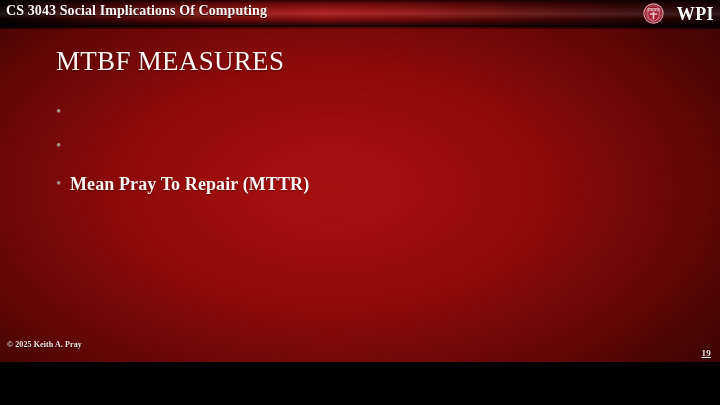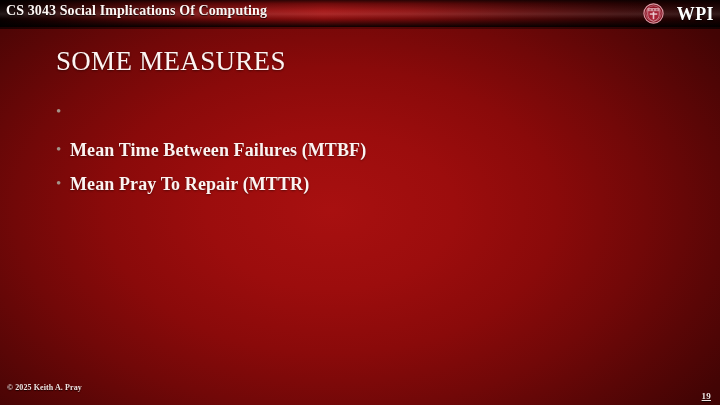--- a/index.html
+++ b/index.html
@@ -4,21 +4,21 @@
 <title>Slide</title>
 <style>
   html, body {
     margin: 0;
     padding: 0;
     background: #000;
   }
   #slide {
     position: relative;
     width: 720px;
-    height: 405px;
+    height: 362px;
     overflow: hidden;
     font-family: "Liberation Serif", "DejaVu Serif", serif;
     background-color: #8c0c0c;
     
     background-image:
       radial-gradient(ellipse 78% 88% at 46% 52%,
         #a81010 0%,
         #9c0d0d 22%,
         #8a0a0a 40%,
         #720808 56%,
@@ -182,31 +182,30 @@
       <rect x="9.5" y="11" width="23" height="5.4" fill="#d9a2ac" opacity="0.85"></rect>
       <rect x="19.4" y="17.5" width="3.2" height="15" fill="#edd2d7" opacity="0.9"></rect>
       <rect x="13.5" y="20.6" width="15" height="3.0" fill="#edd2d7" opacity="0.9"></rect>
       <circle cx="14.2" cy="13.7" r="1.15" fill="#6d0a16"></circle>
       <circle cx="21" cy="13.7" r="1.15" fill="#6d0a16"></circle>
       <circle cx="27.8" cy="13.7" r="1.15" fill="#6d0a16"></circle>
     </svg>
     <span id="wpi-wordmark">WPI</span>
   </div>
 
-  <div id="slide-title">SOME MEASURES</div>
+  <div id="slide-title">MTBF MEASURES</div>
 
   <div id="bullet-list">
 
     <div class="bullet-row">
       <span class="bullet-dot">•</span>
     </div>
 
     <div class="bullet-row">
       <span class="bullet-dot">•</span>
-      <span class="bullet-text">Mean Time Between Failures (MTBF)</span>
     </div>
 
     <div class="bullet-row">
       <span class="bullet-dot">•</span>
       <span class="bullet-text">Mean Pray To Repair (MTTR)</span>
     </div>
 
   </div>
 
   <div id="footer-copyright">© 2025 Keith A. Pray</div>

